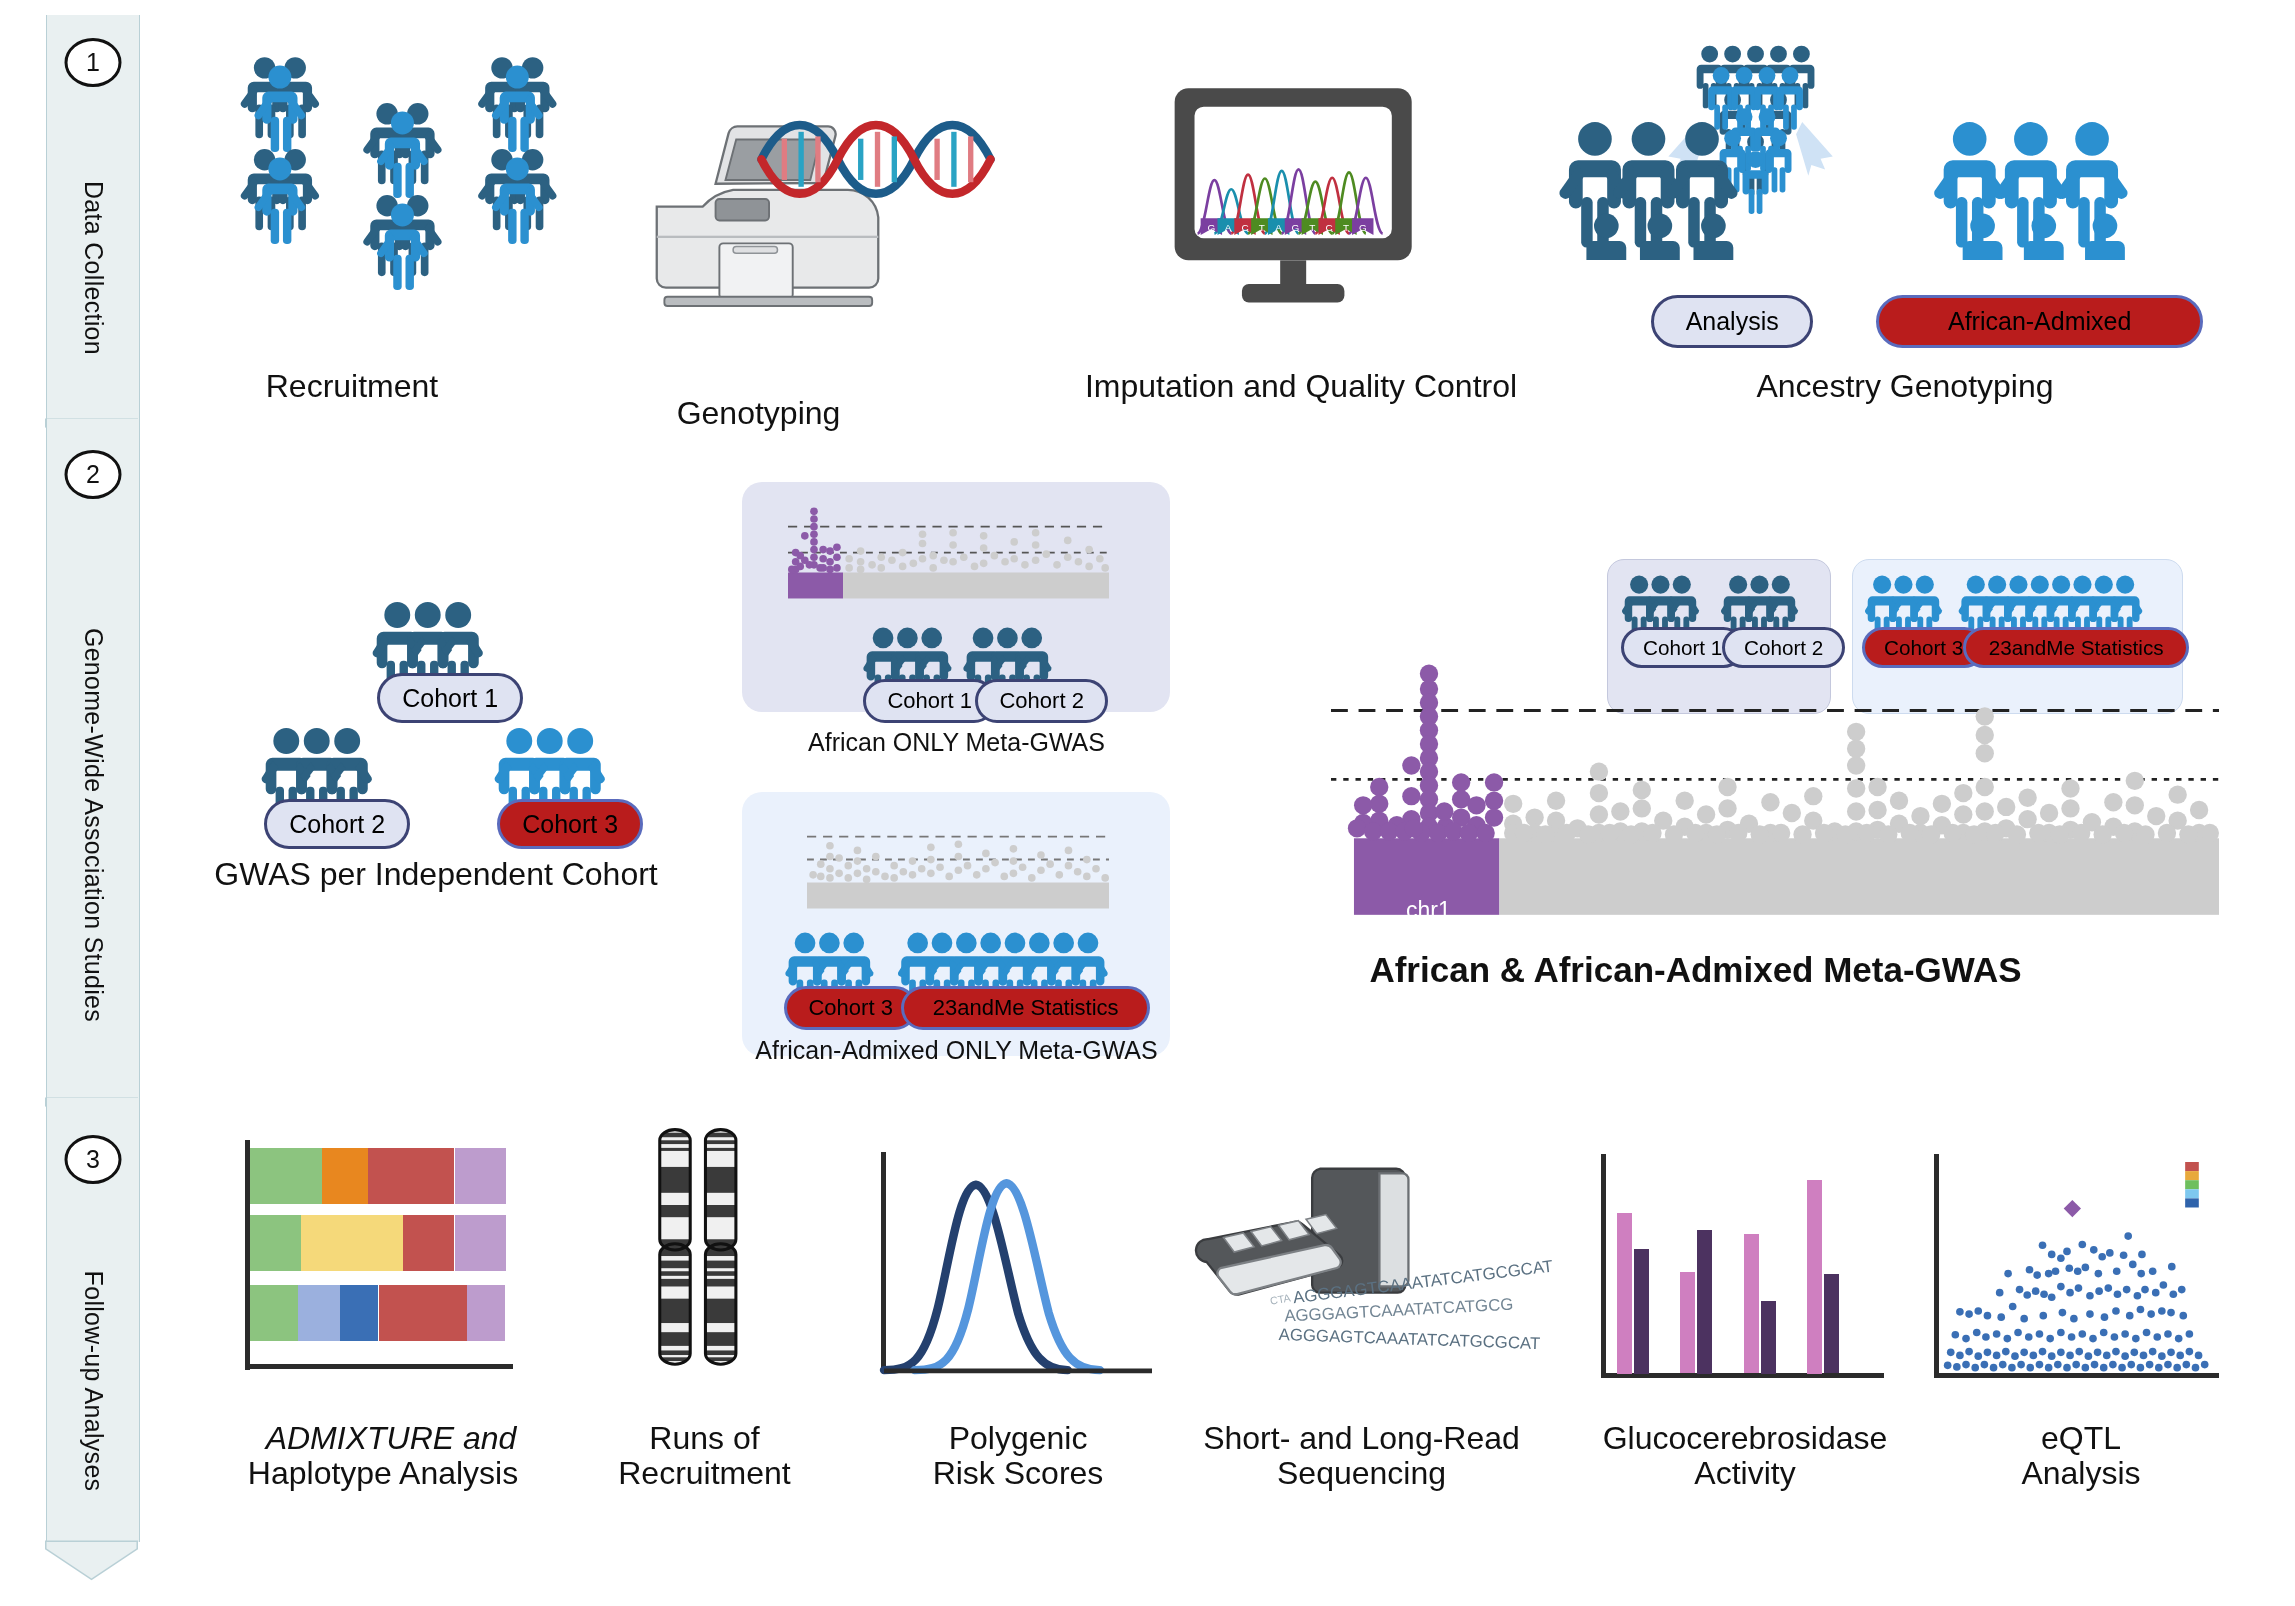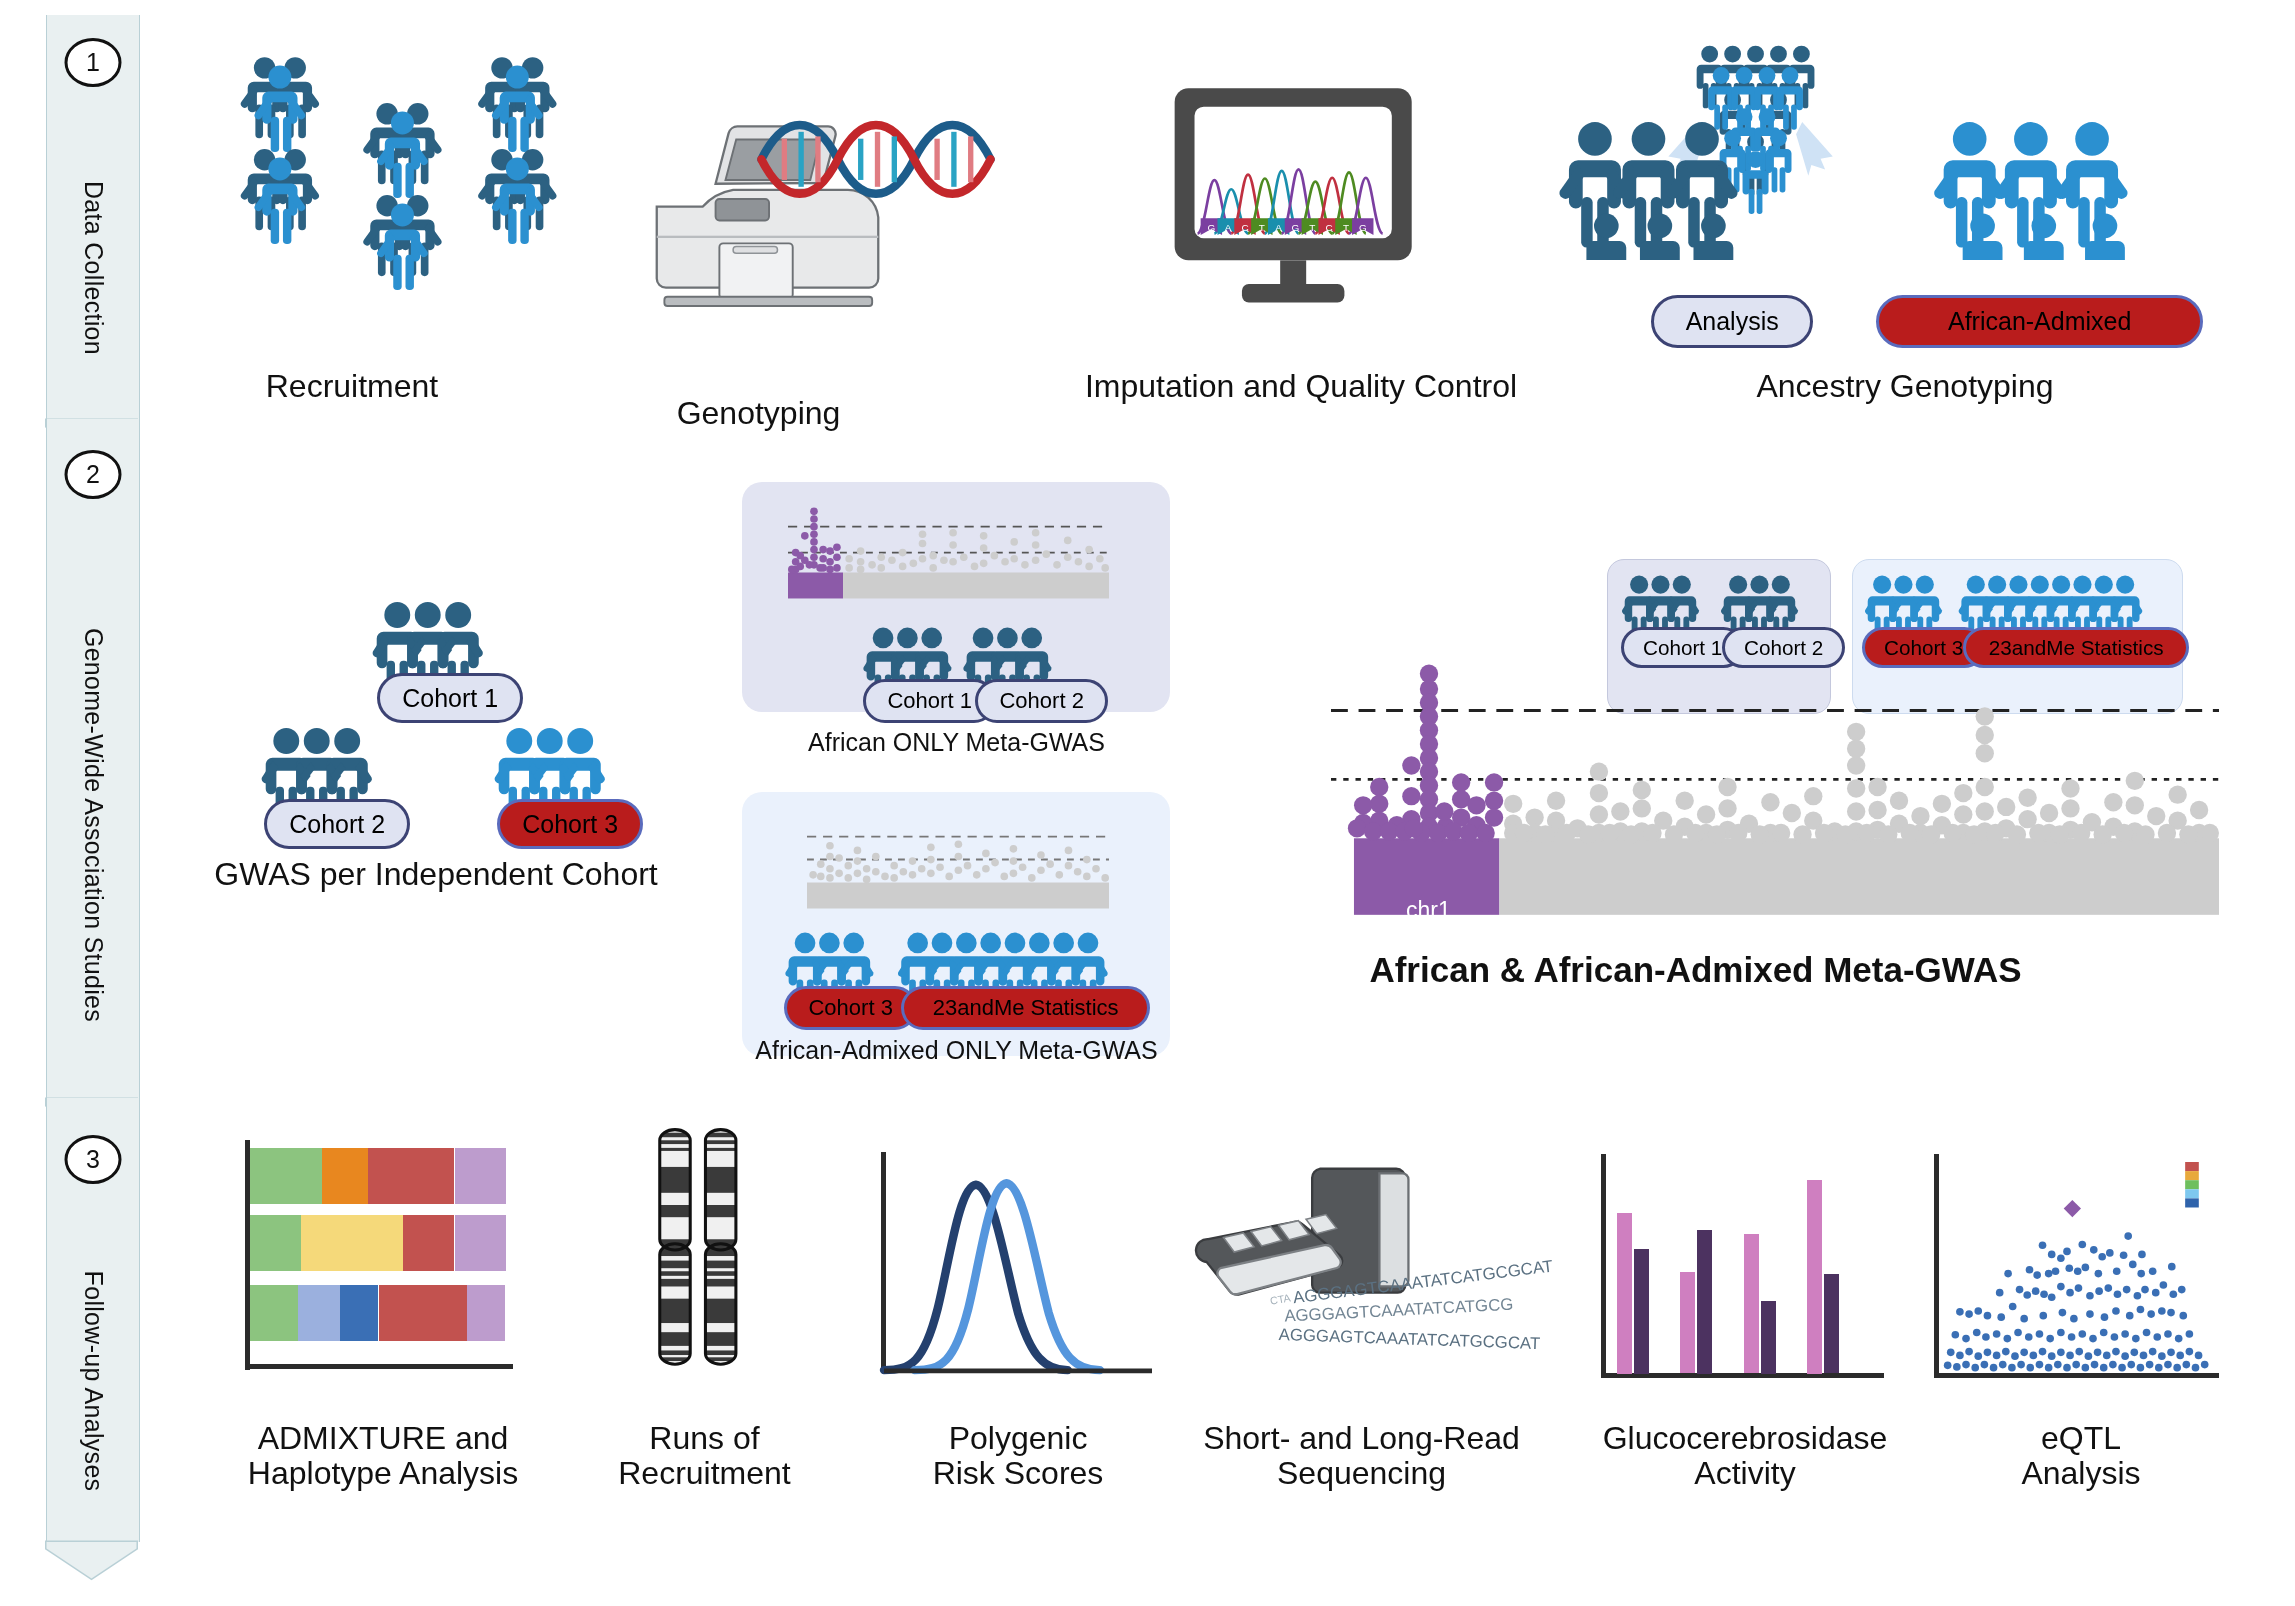--- a/index.html
+++ b/index.html
@@ -936,21 +936,21 @@
 <div class="stackseg" style="left:301px;top:1215px;width:103px;height:56px;background:#f5d97a;"></div>
 <div class="stackseg" style="left:403px;top:1215px;width:51px;height:56px;background:#c2524f;"></div>
 <div class="stackseg" style="left:455px;top:1215px;width:51px;height:56px;background:#bd9ccd;"></div>
 
 <div class="stackseg" style="left:250px;top:1285px;width:48px;height:56px;background:#8cc47f;"></div>
 <div class="stackseg" style="left:298px;top:1285px;width:42px;height:56px;background:#9bb0de;"></div>
 <div class="stackseg" style="left:340px;top:1285px;width:38px;height:56px;background:#3a6fb5;"></div>
 <div class="stackseg" style="left:379px;top:1285px;width:88px;height:56px;background:#c2524f;"></div>
 <div class="stackseg" style="left:467px;top:1285px;width:38px;height:56px;background:#bd9ccd;"></div>
 
-<div class="cap" style="left:230px;top:1419px;width:306px;">ADMIXTURE and</div>
+<div class="cap" style="left:238px;top:1419px;width:306px;font-style:italic;">ADMIXTURE and</div>
 <div class="cap" style="left:230px;top:1454px;width:306px;">Haplotype Analysis</div>
 
 <svg class="abs" style="left:643px;top:1132px;" width="99" height="245" viewBox="0 0 130 320">
   <defs>
     <clipPath id="chrA">
         <path d="M22 10 a20 14 0 0 1 40 0 v130 a20 14 0 0 1 -40 0z
       M22 160 a20 14 0 0 1 40 0 v130 a20 14 0 0 1 -40 0z"></path>
       </clipPath>
     <clipPath id="chrB">
         <path d="M82 10 a20 14 0 0 1 40 0 v130 a20 14 0 0 1 -40 0z

